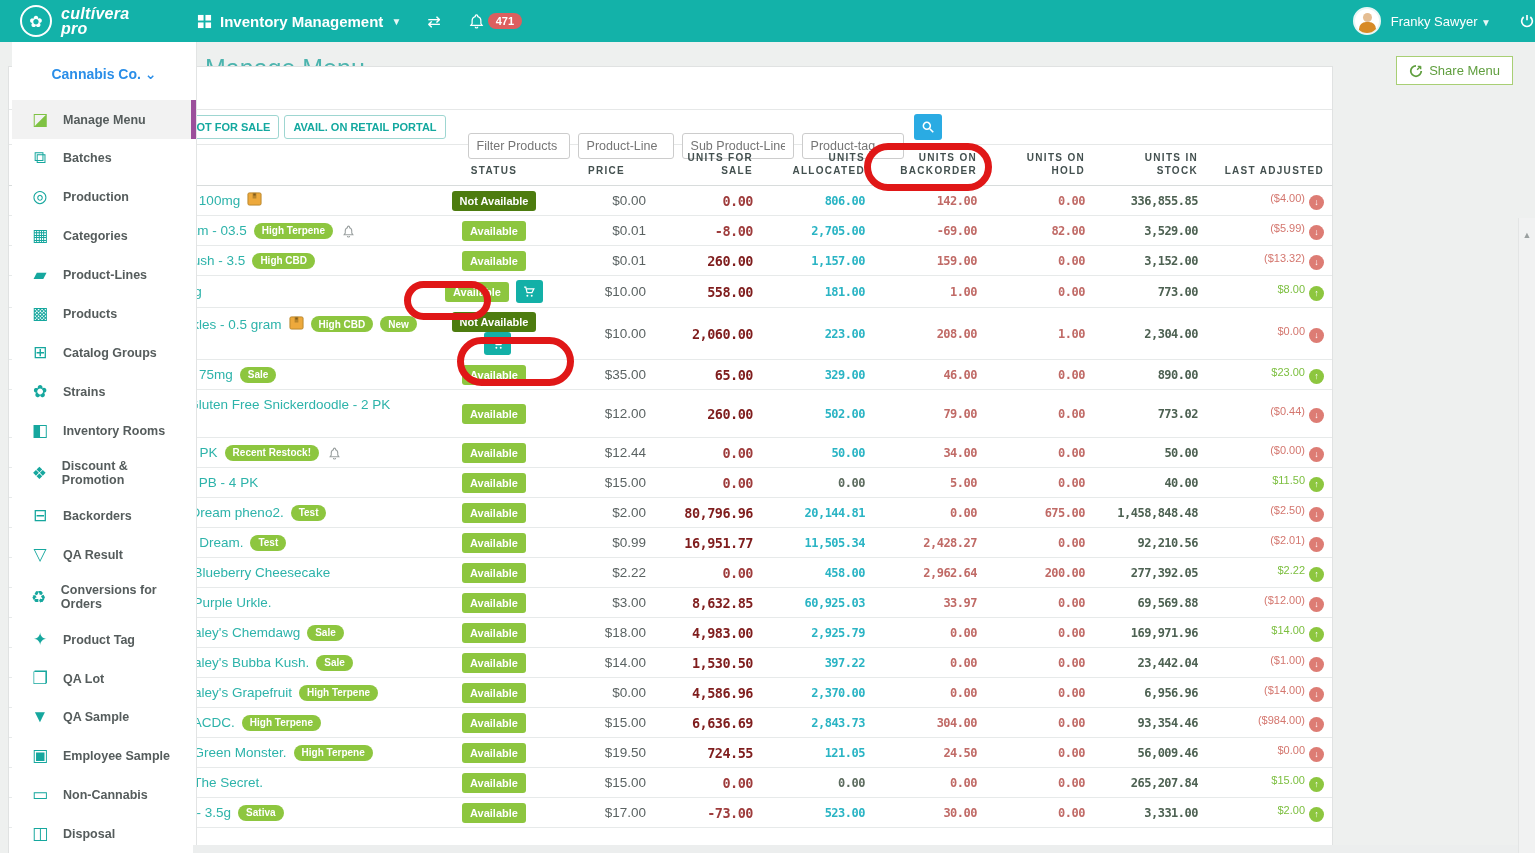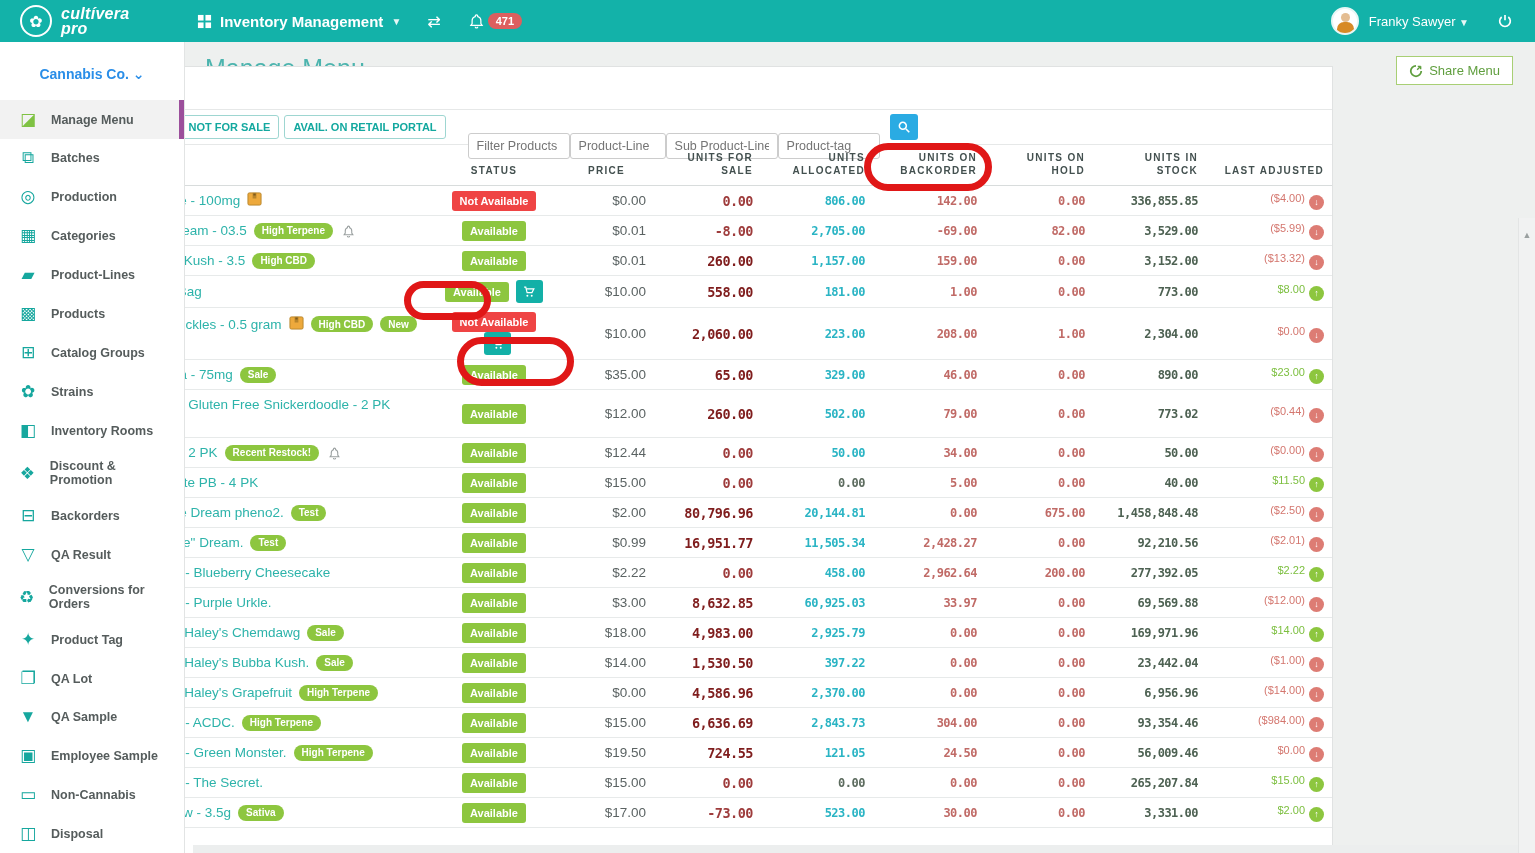--- a/index.html
+++ b/index.html
@@ -9,29 +9,29 @@
   .topbar { position:absolute; left:0; top:0; width:1535px; height:42px; background:#13b2a9; display:flex; align-items:center; z-index:20; }
   .brand { width:185px; display:flex; align-items:center; padding-left:20px; gap:9px; }
   .logo-circle { width:32px; height:32px; border:2px solid #fff; border-radius:50%; color:#fff; font-size:16px; display:flex; align-items:center; justify-content:center; }
   .brand-text { color:#fff; font-weight:bold; font-size:16px; line-height:15px; letter-spacing:.3px;font-style:italic; }
   .module { display:flex; align-items:center; gap:8px; margin-left:12px; color:#fff; cursor:pointer; }
   .module-title { font-size:15px; font-weight:bold; }
   .caret { font-size:10px; color:#fff; opacity:.9; }
   .top-ico { color:#fff; font-size:16px; margin-left:26px; cursor:pointer; }
   .bell-wrap { display:flex; align-items:center; margin-left:28px; gap:4px; }
   .notif-badge { background:#dd5f5f; color:#fff; font-size:11px; font-weight:bold; padding:2px 8px; border-radius:9px; }
-  .top-right { margin-left:auto; display:flex; align-items:center; gap:10px; padding-right:22px; }
+  .top-right { margin-left:auto; display:flex; align-items:center; gap:10px; }
   .avatar { width:28px; height:28px; border-radius:50%; background:#fff; border:2px solid #e8f6f5; overflow:hidden; position:relative; }
   .avatar .head { position:absolute; left:8px; top:4px; width:9px; height:9px; border-radius:50%; background:#e4bd92; }
   .avatar .body { position:absolute; left:4px; top:13px; width:17px; height:12px; border-radius:7px 7px 0 0; background:#d78a26; }
   .user-name { color:#fff; font-size:13px; }
   .power { margin-left:18px; }
 
   
-  .sidebar { position:absolute; left:0; top:42px; width:185px; bottom:0; background:#fff; border-right:1px solid #e2e4e4; z-index:10; }
+  .sidebar { position:absolute; left:12px; top:42px; width:185px; bottom:0; background:#fff; border-right:1px solid #e2e4e4; z-index:10; }
   .company { text-align:center; padding:24px 0 18px; color:#2a8ee8; font-size:14px; font-weight:bold; cursor:pointer; }
   .side-item { display:flex; align-items:center; gap:13px; padding:9px 10px 9px 18px; cursor:pointer; position:relative; }
   .side-item .side-icon { color:#16a79e; font-size:17px; width:20px; text-align:center; }
   .side-item .side-icon.green { color:#7fc243; }
   .side-item .side-label { color:#555c5c; font-size:12.5px; font-weight:bold; }
   .side-item.active { background:#f2f2f2; }
   .side-item.active::after { content:""; position:absolute; right:0; top:0; bottom:0; width:5px; background:#9b4f9b; }
 
   
   .main { position:absolute; left:185px; top:42px; right:0; bottom:0; background:#eef0ef; }
@@ -56,21 +56,21 @@
   th.al-l{text-align:left} th.al-c{text-align:center} th.al-r{text-align:right}
   tbody td { border-bottom:1px solid #e7eaea; padding:4px 8px; vertical-align:middle; }
   tbody tr { height:30px; }
   .name-line { display:flex; align-items:center; gap:7px; flex-wrap:nowrap; }
   .name-line2 { display:flex; align-items:center; gap:5px; margin-top:3px; }
   .batches-btn { background:#5cb8e6; color:#fff; font-size:11px; font-weight:bold; border:none; border-radius:3px; padding:4px 9px; cursor:pointer; white-space:nowrap; }
   .pname { color:#2db3aa; font-size:13.5px; cursor:pointer; white-space:nowrap; }
   .pill { background:#8dc63f; color:#fff; font-size:10px; font-weight:bold; border-radius:9px; padding:2.5px 8px; white-space:nowrap; }
   .status-badge { display:inline-block; color:#fff; font-size:11px; font-weight:bold; border-radius:3px; padding:4px 8px; }
   .status-badge.avail { background:#8dc63f; }
-  .status-badge.navail { background:#ef4444; }
+  .status-badge.navail { background:#4d7c0f; }
   .cart-chip { display:inline-flex; align-items:center; justify-content:center; background:#13b0a7; width:27px; height:23px; border-radius:3px; margin-left:7px; vertical-align:middle; cursor:pointer; }
   td.c-status { text-align:center; }
   td.c-price { text-align:right; color:#5b6363; font-size:13.5px; }
   td.num { text-align:right; font-family:"DejaVu Sans Mono",monospace; font-size:12px; font-weight:bold; letter-spacing:-0.5px; }
   td.c-ufs { font-size:13.5px; }
   .num-green{color:#7f1d1d} .num-red{color:#9e3c3c} .num-teal{color:#2ab4c4; cursor:pointer;} .num-dark{color:#5c6b5e} .num-softred{color:#c06a66} .num-dgreen{color:#4d6152}
   td.c-adj { text-align:right; font-size:11px; white-space:nowrap; }
   .adj-up{color:#7cbf3f} .adj-down{color:#d4766e}
   .adj-circle { display:inline-block; width:15px; height:15px; border-radius:50%; color:#fff; font-size:9px; line-height:15px; text-align:center; margin-left:4px; vertical-align:-3px; font-weight:bold; }
   .adj-circle.up{background:#8dc63f} .adj-circle.down{background:#dd7c74}
@@ -231,21 +231,21 @@
     <button class="save-btn">Save Price Changes</button>
   </div>
   <div class="filter-bar">
     <span style="display:flex;gap:5px;">
         <button class="fbtn">ALL</button>
         <button class="fbtn">AVAIL. FOR SALE</button>
         <button class="fbtn">NOT FOR SALE</button>
         <button class="fbtn">AVAIL. ON RETAIL PORTAL</button>
       </span>
     <span class="fdivider"></span>
-    <span style="display:flex;align-items:flex-end;margin-top:38px;">
+    <span style="display:flex;gap:8px;align-items:flex-end;margin-top:38px;">
         <input class="finput w1" placeholder="Filter Products" style="">
         <input class="finput w2" placeholder="Product-Line" style="">
         <input class="finput w3" placeholder="Sub Product-Line" style="">
         <input class="finput w4" placeholder="Product-tag" style="">
       </span>
     <button class="search-btn">
       <svg width="14" height="14" viewBox="0 0 24 24">
           <circle cx="10" cy="10" r="6" fill="none" stroke="#fff" stroke-width="2.6"></circle>
           <path d="M15 15l6 6" stroke="#fff" stroke-width="2.8"></path>
         </svg>

